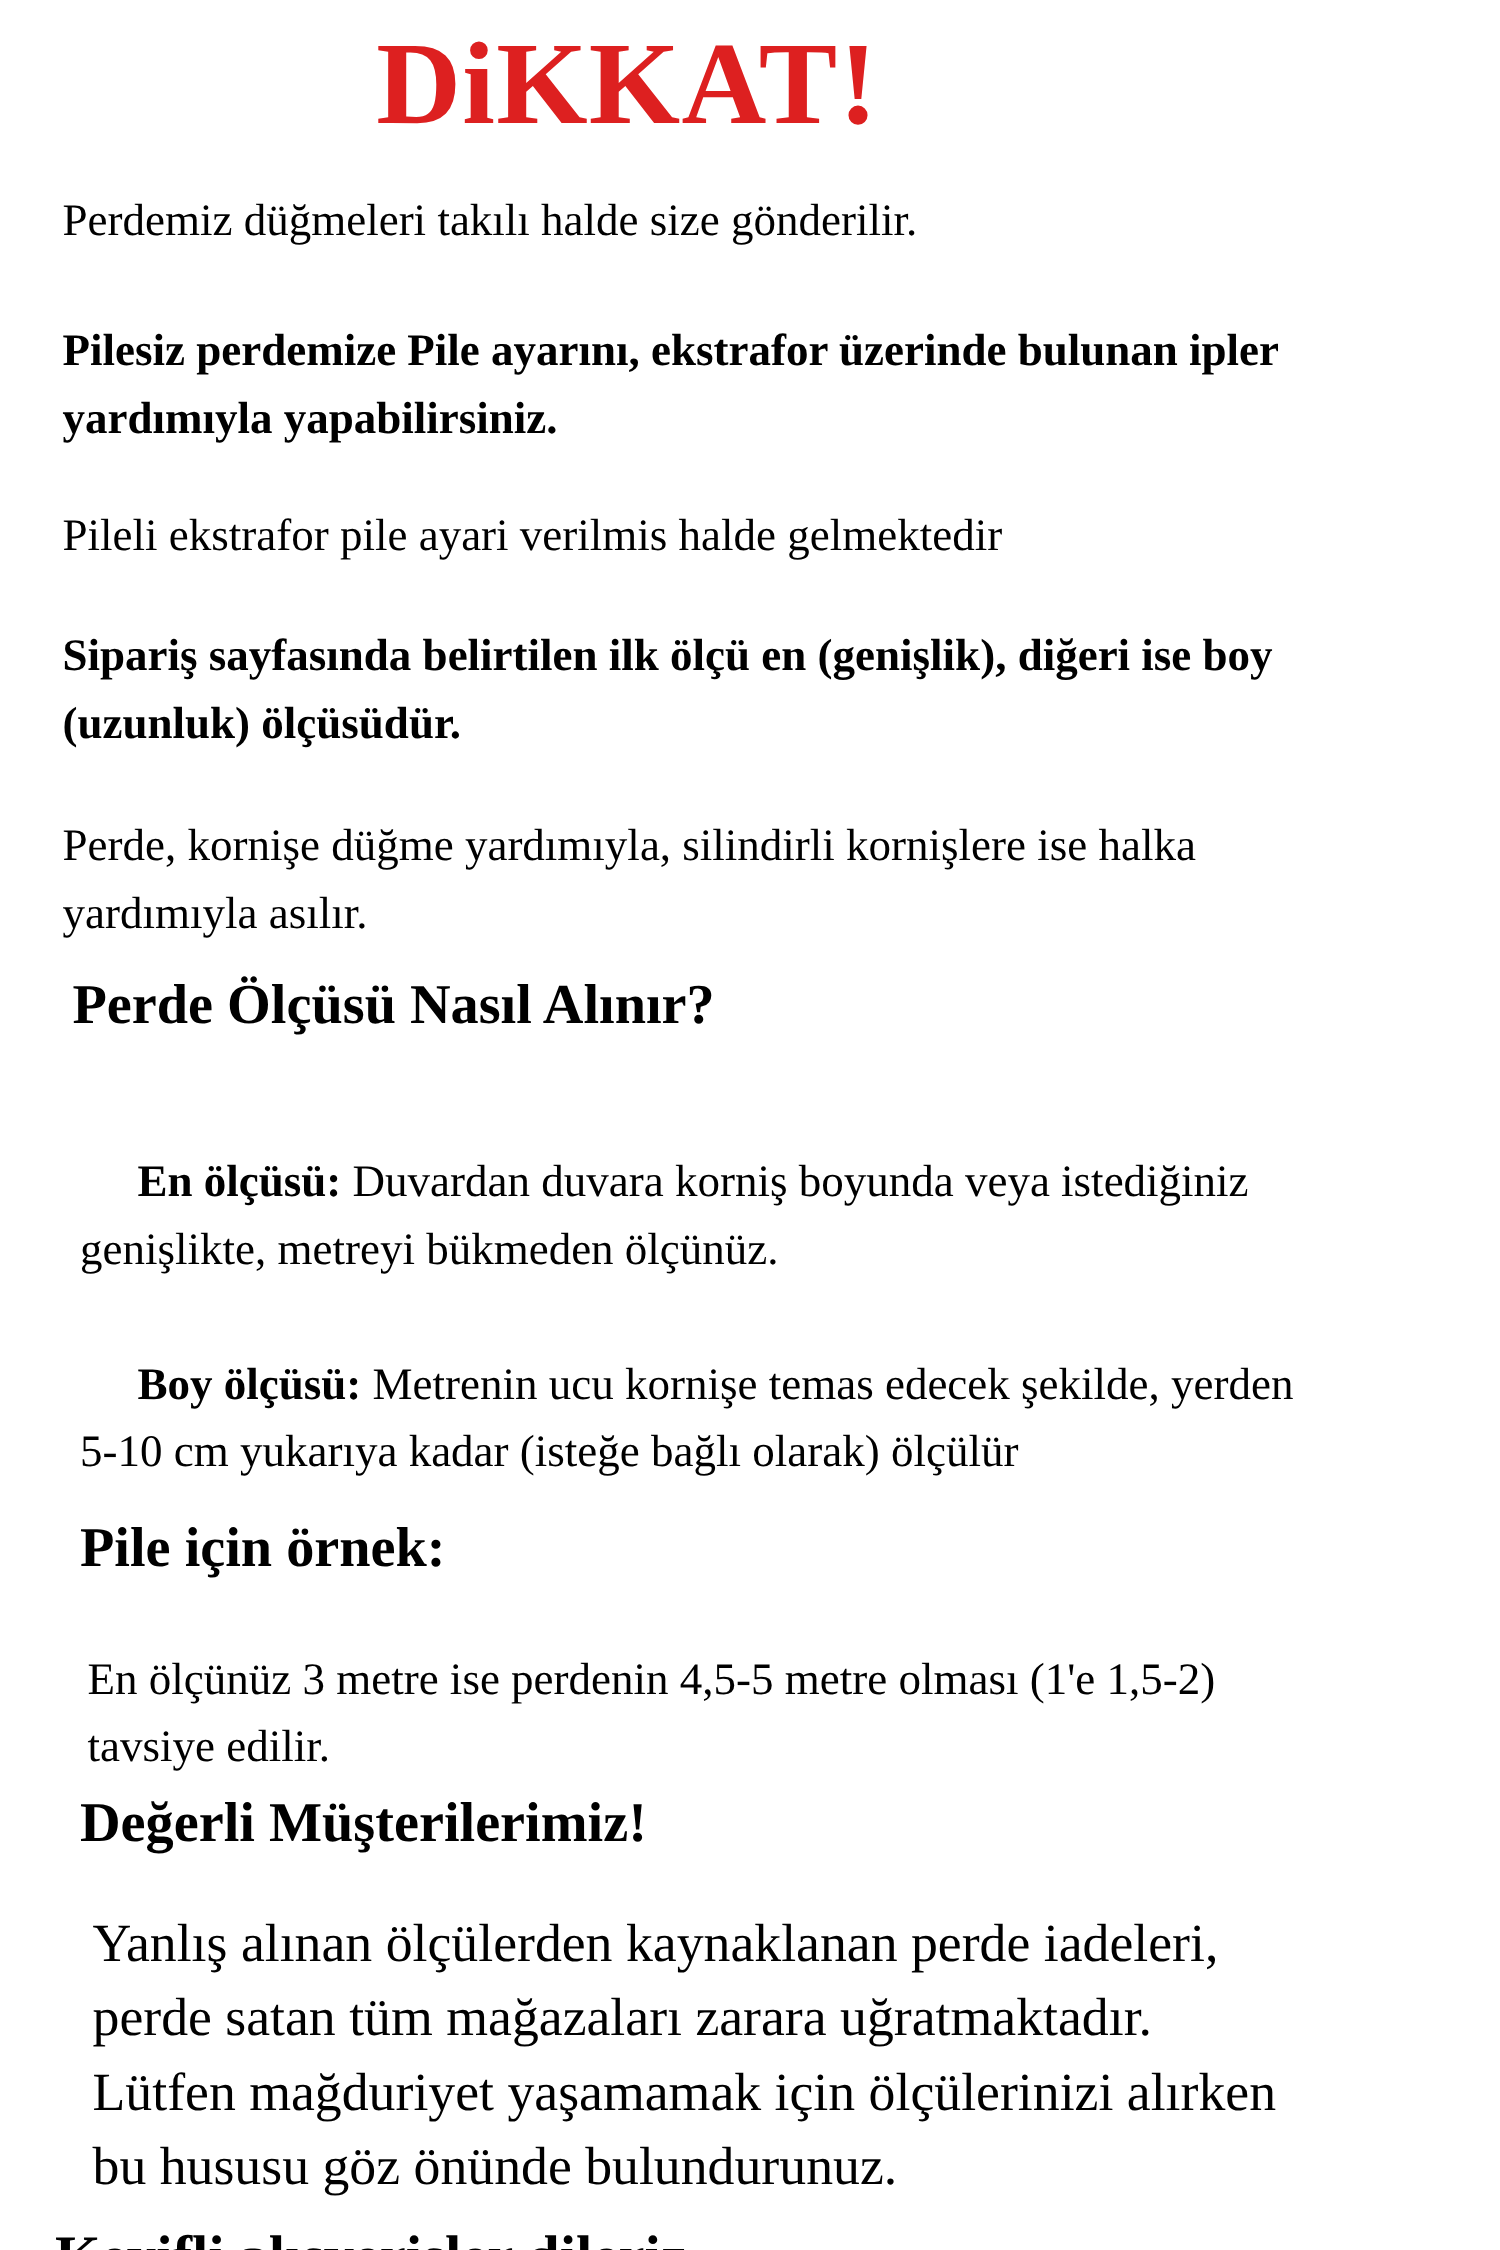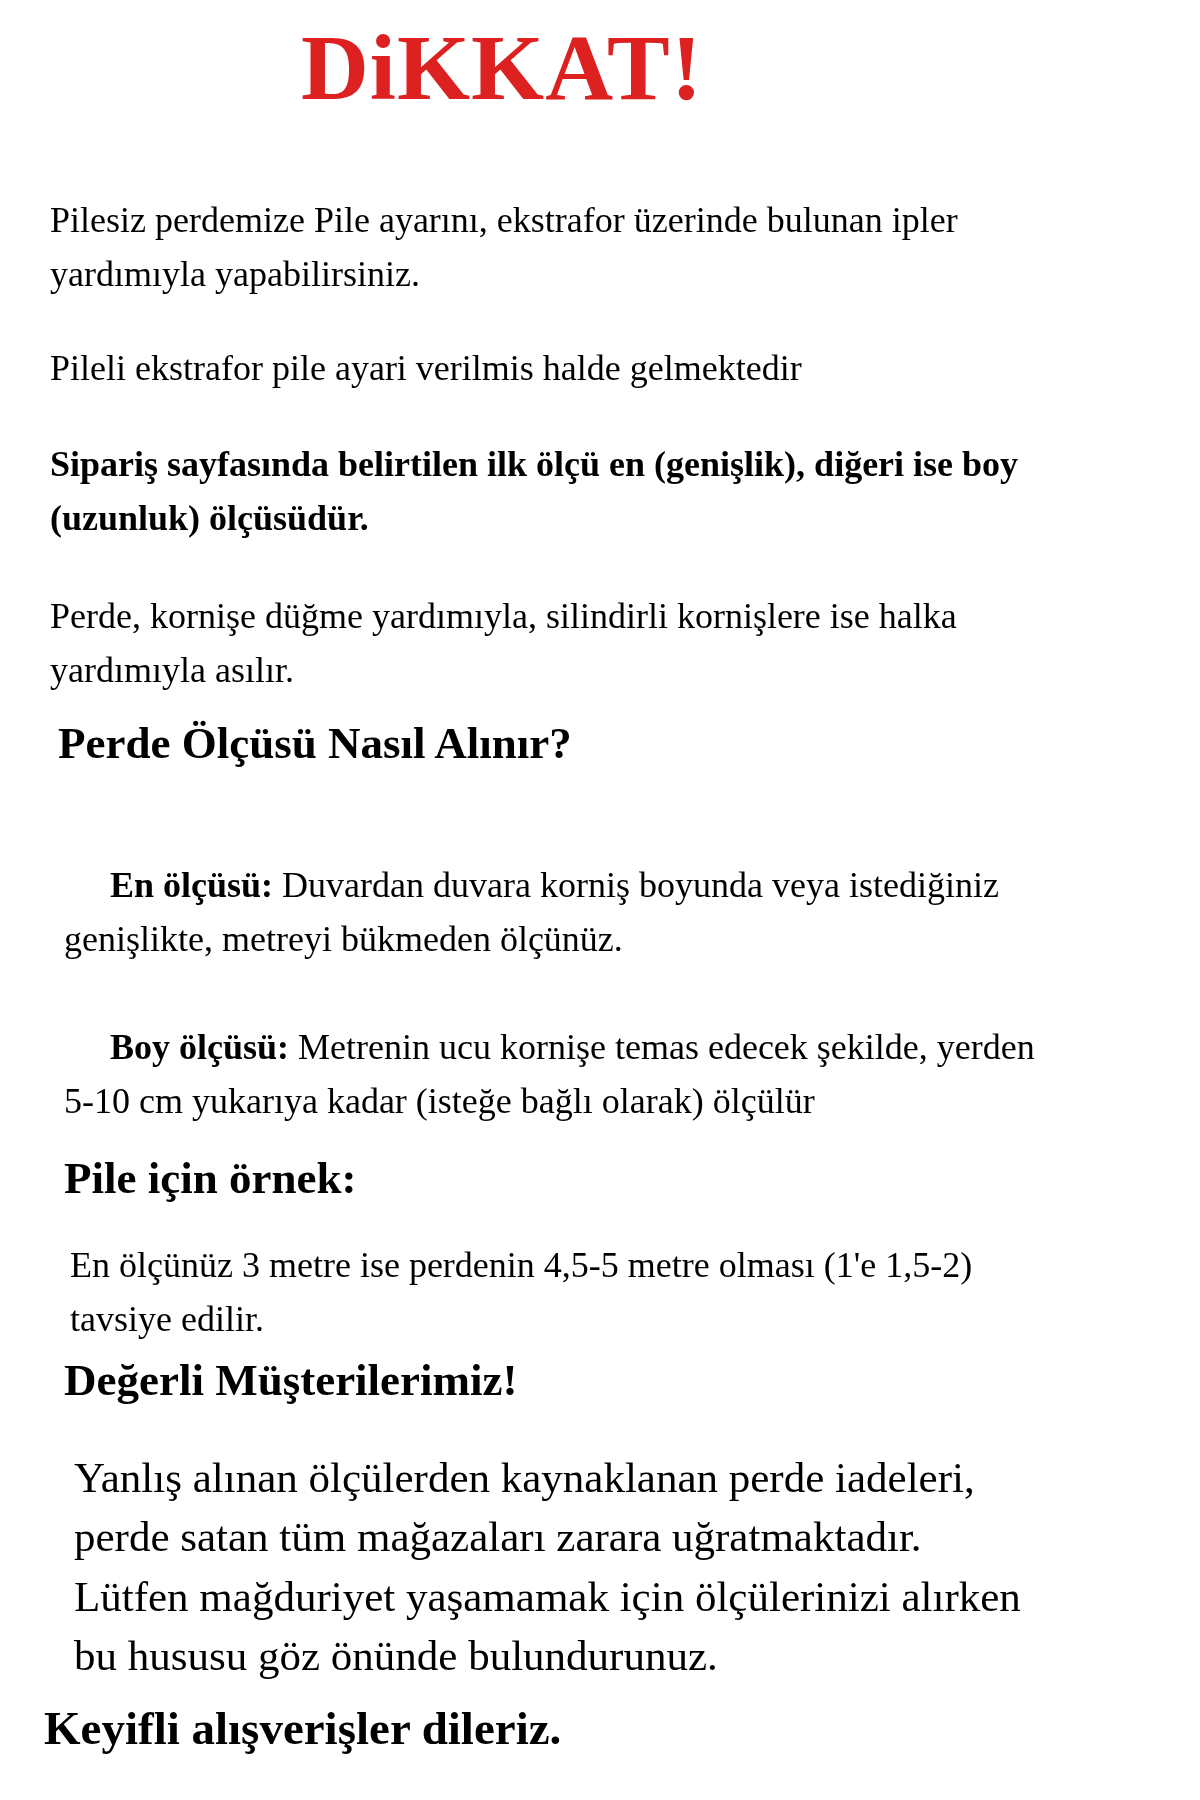--- a/index.html
+++ b/index.html
@@ -38,40 +38,41 @@
   .h {
     margin: 0;
     font-size: 45px;
     font-weight: bold;
     line-height: 1.25;
   }
   .bold { font-weight: bold; }
   b { font-weight: bold; }
 
   #p1 { margin-top: 30px; }
-  #p2 { margin-top: 74px; }
+  #p2 { margin-top: 50px; font-weight: bold; }
   #p3 { margin-top: 40px; }
   #p4 { margin-top: 44px; }
   #p5 { margin-top: 42px; max-width: 1090px; }
   #h-measure { margin-top: 18px; margin-left: 8px; }
   #p6 { margin-top: 86px; margin-left: 14px; text-indent: 46px; max-width: 1050px; }
   #p7 { margin-top: 54px; margin-left: 14px; text-indent: 46px; max-width: 1060px; }
   #h-pleat { margin-top: 22px; margin-left: 14px; }
-  #p8 { margin-top: 32px; margin-left: 20px; max-width: 1040px; }
+  #p8 { margin-top: 50px; margin-left: 20px; max-width: 1040px; }
   #h-customers { margin-top: 6px; margin-left: 14px; }
   #p9 { margin-top: 40px; margin-left: 24px; max-width: 990px; font-size: 43px; line-height: 1.38; }
   #h-closing { margin-top: 14px; margin-left: -6px; font-size: 47px; }
 </style>
 </head>
 <body>
 
 <div class="page">
 
   <h1 class="title" id="title">DiKKAT!</h1>
 
+  <p class="p" id="p1">Perdemiz düğmeleri takılı halde size gönderilir.</p>
 
   <p class="p" id="p2">Pilesiz perdemize Pile ayarını, ekstrafor üzerinde bulunan ipler yardımıyla yapabilirsiniz.</p>
 
   <p class="p" id="p3">Pileli ekstrafor pile ayari verilmis halde gelmektedir</p>
 
   <p class="p bold" id="p5">Sipariş sayfasında belirtilen ilk ölçü en (genişlik), diğeri ise boy (uzunluk) ölçüsüdür.</p>
 
   <p class="p" id="p4">Perde, kornişe düğme yardımıyla, silindirli kornişlere ise halka yardımıyla asılır.</p>
 
   <h2 class="h" id="h-measure">Perde Ölçüsü Nasıl Alınır?</h2>

